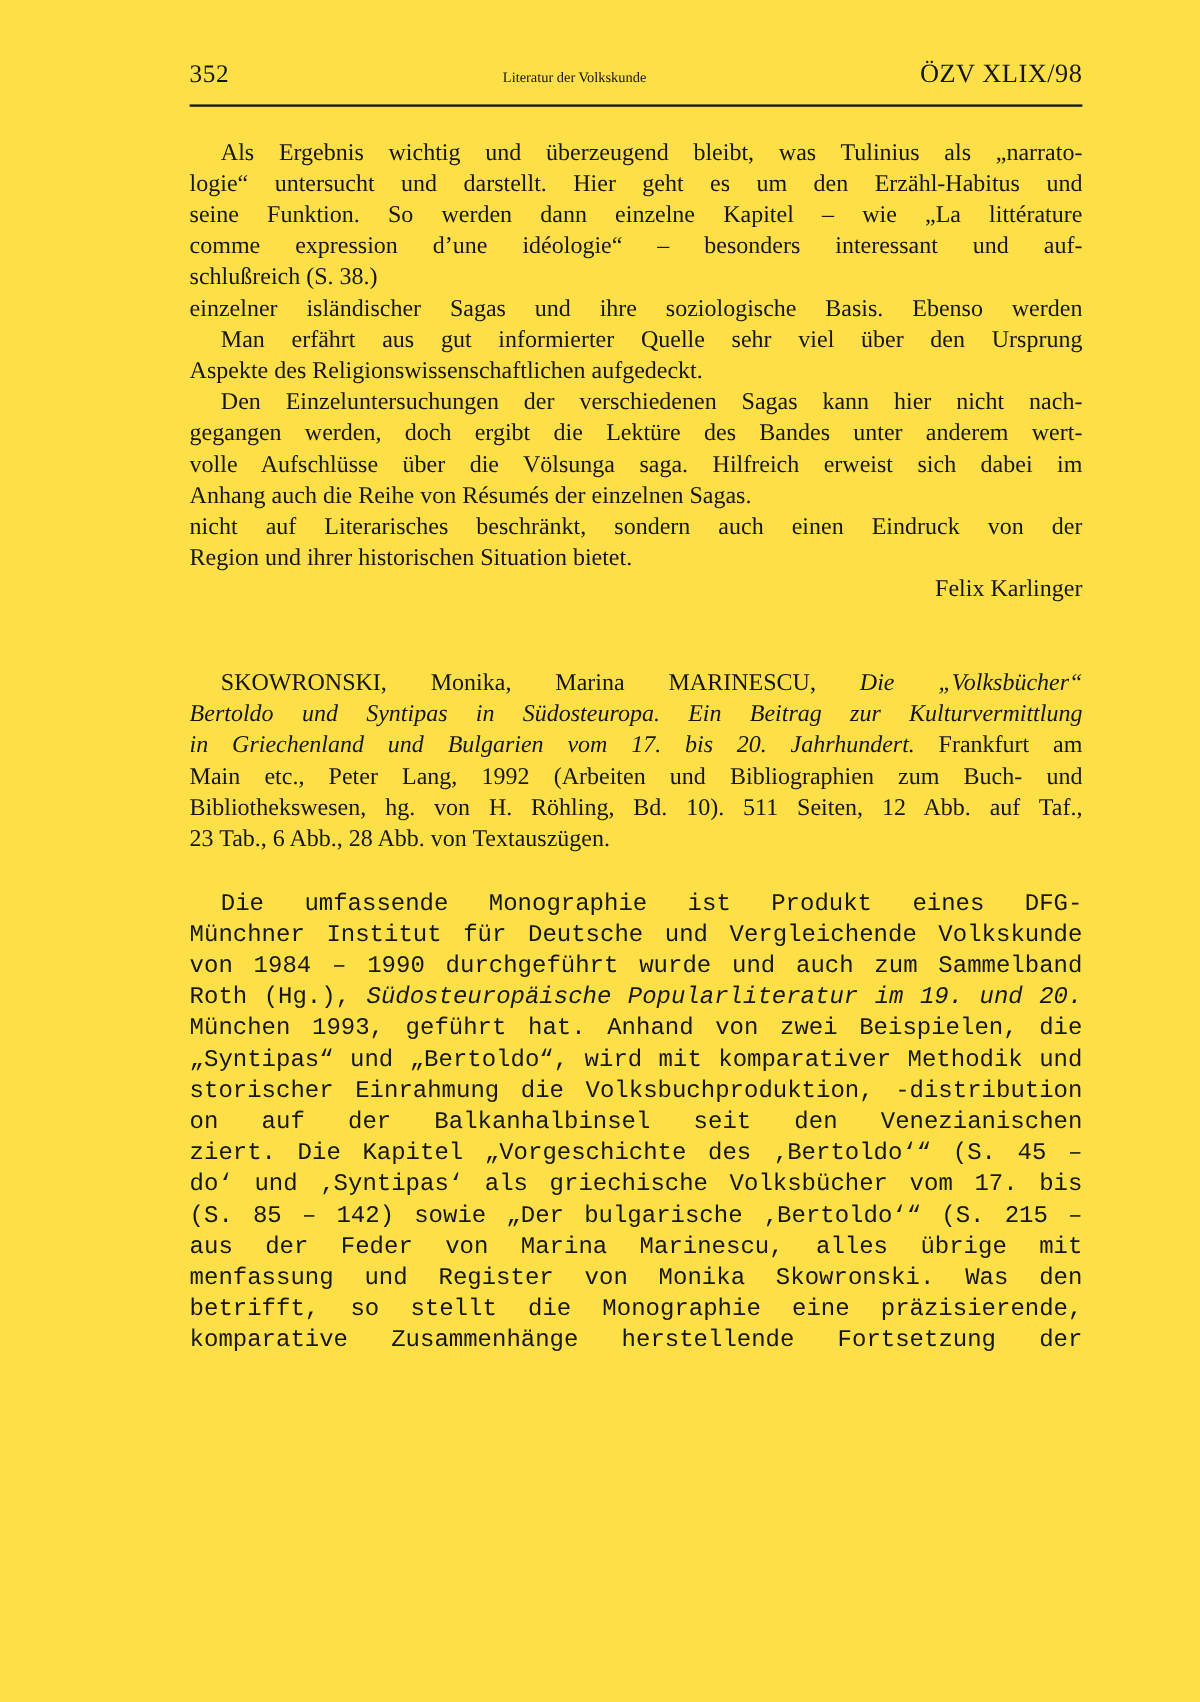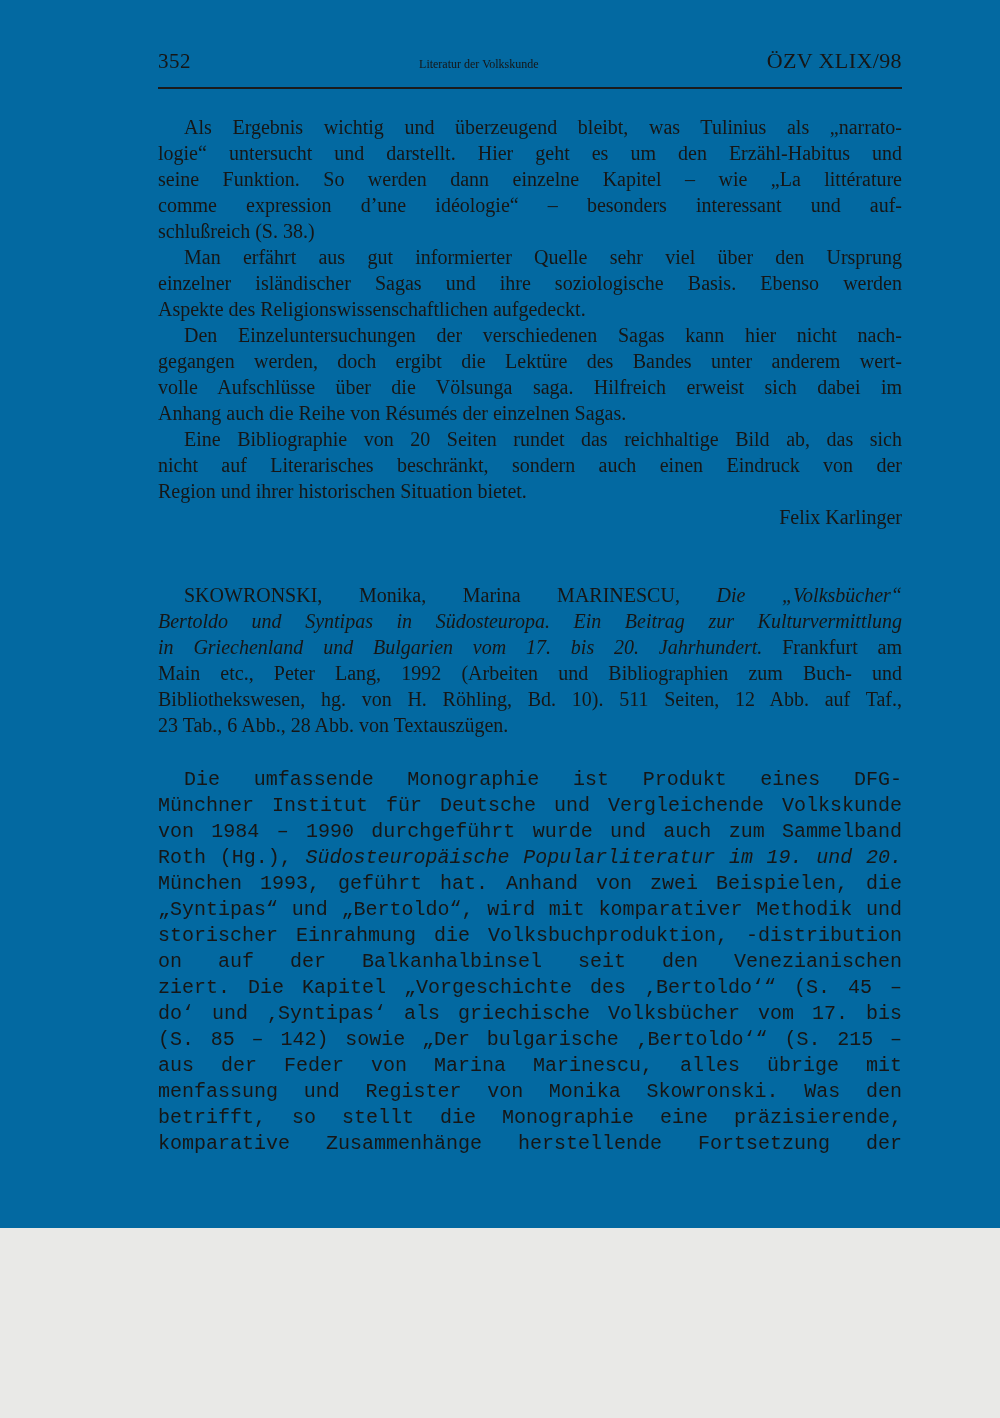--- a/index.html
+++ b/index.html
@@ -3,22 +3,22 @@
 <meta charset="utf-8">
 <style>
   html, body { margin: 0; padding: 0; }
   body {
     width: 1000px; height: 1418px;
     background: #e9e9e7;
     font-family: "Liberation Serif", "DejaVu Serif", serif;
   }
   .page {
     position: relative;
-    width: 1000px; height: 1228px;
-    background: #0369a1;
+    width: 1000px; height: 1418px;
+    background: #fde047;
     color: #161616;
     overflow: hidden;
   }
   .content {
     position: absolute;
     left: 158px; top: 48px;
     width: 744px;
   }
   .page-header {
     display: flex;
@@ -76,32 +76,31 @@
     <div class="body-text">
       <div>
           <div class="para">
             <div class="line first"><span>Als Ergebnis wichtig und überzeugend bleibt, was Tulinius als „narrato-</span></div>
             <div class="line"><span>logie“ untersucht und darstellt. Hier geht es um den Erzähl-Habitus und</span></div>
             <div class="line"><span>seine Funktion. So werden dann einzelne Kapitel – wie „La littérature</span></div>
             <div class="line"><span>comme expression d’une idéologie“ – besonders interessant und auf-</span></div>
             <div class="line lastline"><span>schlußreich (S. 38.)</span></div>
           </div>
           <div class="para">
+            <div class="line"><span>einzelner isländischer Sagas und ihre soziologische Basis. Ebenso werden</span></div>
             <div class="line first"><span>Man erfährt aus gut informierter Quelle sehr viel über den Ursprung</span></div>
-            <div class="line"><span>einzelner isländischer Sagas und ihre soziologische Basis. Ebenso werden</span></div>
             <div class="line lastline"><span>Aspekte des Religionswissenschaftlichen aufgedeckt.</span></div>
           </div>
           <div class="para">
             <div class="line first"><span>Den Einzeluntersuchungen der verschiedenen Sagas kann hier nicht nach-</span></div>
             <div class="line"><span>gegangen werden, doch ergibt die Lektüre des Bandes unter anderem wert-</span></div>
             <div class="line"><span>volle Aufschlüsse über die Völsunga saga. Hilfreich erweist sich dabei im</span></div>
             <div class="line lastline"><span>Anhang auch die Reihe von Résumés der einzelnen Sagas.</span></div>
           </div>
           <div class="para">
-            <div class="line first"><span>Eine Bibliographie von 20 Seiten rundet das reichhaltige Bild ab, das sich</span></div>
             <div class="line"><span>nicht auf Literarisches beschränkt, sondern auch einen Eindruck von der</span></div>
             <div class="line lastline"><span>Region und ihrer historischen Situation bietet.</span></div>
           </div>
         </div>
       <div class="signature">Felix Karlinger</div>
     </div>
 
     <div class="body-text review-2">
       <div class="bibliography-entry">
           <div class="para">

